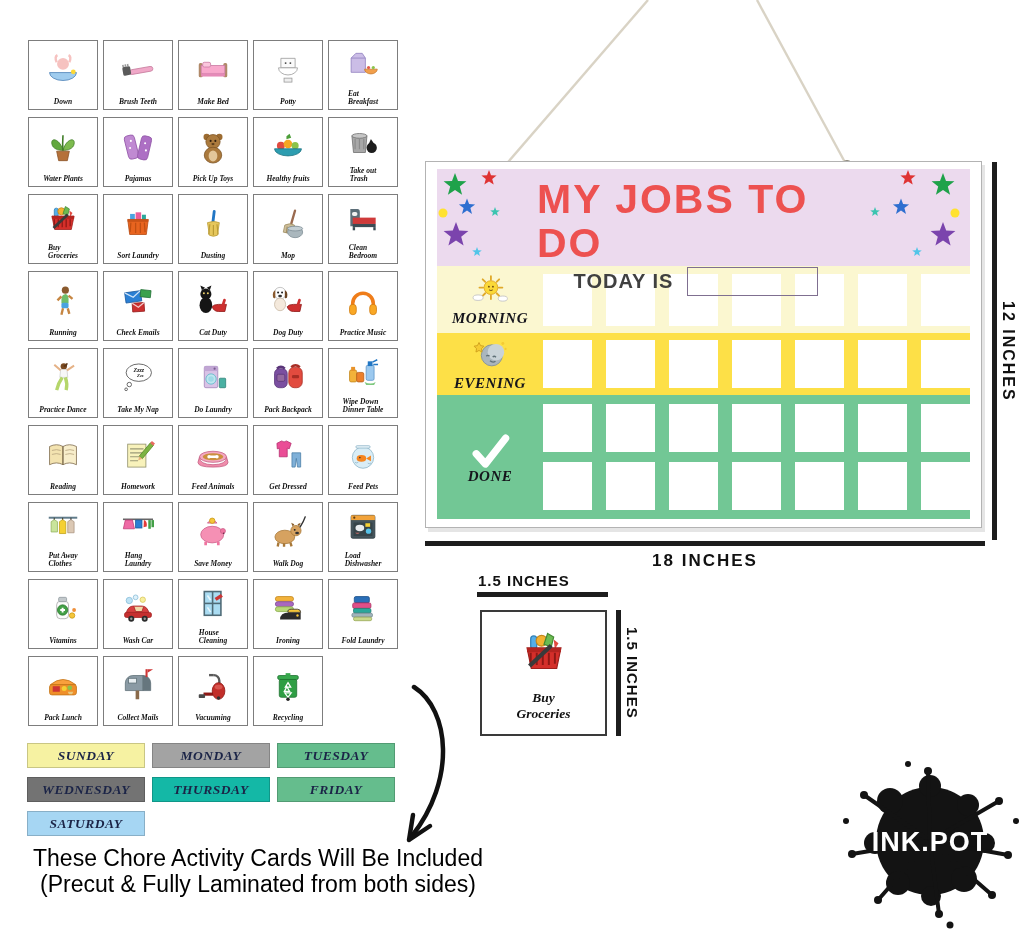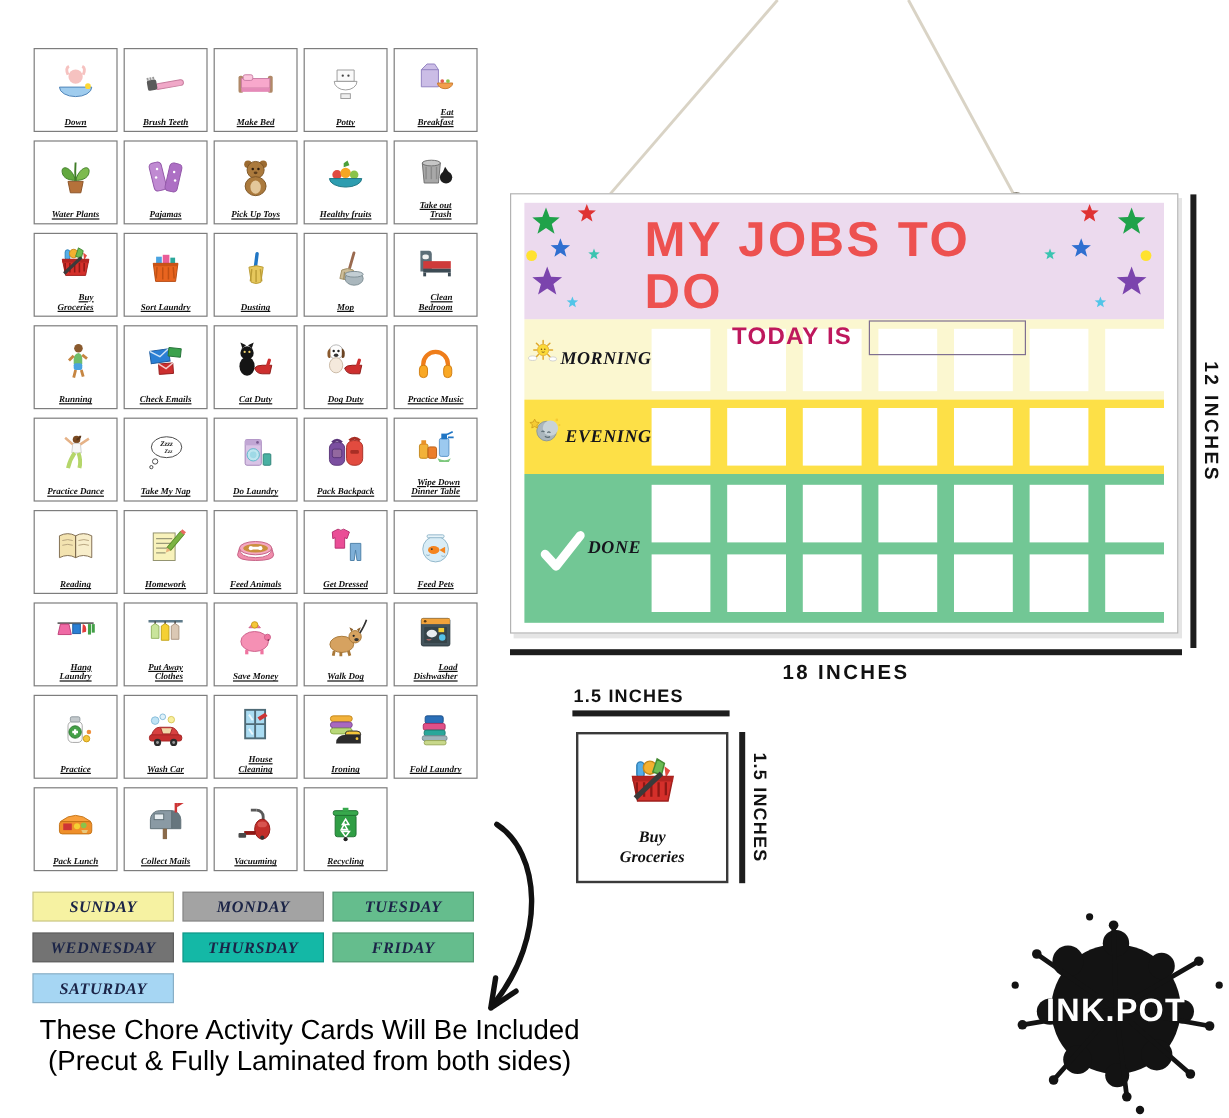--- a/index.html
+++ b/index.html
@@ -6,46 +6,46 @@
   #stage{position:relative;width:1024px;height:932px;background:#fff;overflow:hidden;
          font-family:"Liberation Sans",sans-serif;}
   
   #cards-grid{position:absolute;left:28px;top:40px;width:370px;
               display:grid;grid-template-columns:repeat(5,70px);grid-auto-rows:70px;gap:7px 5px;}
   .chore-card{background:#fff;border:1px solid #7d7d7d;box-sizing:border-box;
               display:flex;flex-direction:column;align-items:center;justify-content:flex-end;
               padding:2px 1px;}
   .chore-card svg{width:42px;height:38px;margin:auto;}
   .chore-lbl{font:italic bold 7.5px/1.15 "Liberation Serif",serif;color:#101010;
-             text-align:right;white-space:pre-line;text-decoration:underline;}
+             text-align:left;white-space:pre-line;}
   
   #day-grid{position:absolute;left:27px;top:743px;
             display:grid;grid-template-columns:repeat(3,118px);grid-auto-rows:25px;gap:9px 7px;}
   .day-card{display:flex;align-items:center;justify-content:center;
             font:italic bold 13.5px "Liberation Serif",serif;color:#1b2447;
             border:1px solid rgba(0,0,0,.18);letter-spacing:.5px;}
   
   #note{position:absolute;left:12px;top:845px;width:492px;text-align:center;
         font:400 23px/26px "Liberation Sans",sans-serif;color:#000;}
   #arrow-svg{position:absolute;left:388px;top:680px;width:90px;height:175px;}
   
   #board{position:absolute;left:425px;top:161px;width:557px;height:367px;background:#fff;
          border:1px solid #b3b3b3;box-sizing:border-box;box-shadow:3px 4px 0 rgba(0,0,0,.10);}
   #board-inner{position:absolute;left:11px;top:7px;width:533px;height:350px;}
   #board-header{position:relative;height:97px;display:flex;}
   .stars-box{flex:0 0 auto;position:relative;}
   .stars-box svg{position:absolute;left:0;top:0;}
-  #header-center{flex:1;display:flex;flex-direction:column;align-items:flex-end;}
+  #header-center{flex:1;display:flex;flex-direction:column;align-items:center;}
   #board-title{margin-top:8px;font:bold 41px/44px "Liberation Sans",sans-serif;
                letter-spacing:2px;}
   #today-row{margin-top:2px;display:flex;align-items:center;gap:14px;}
   #today-label{font:bold 20px "Liberation Sans",sans-serif;letter-spacing:1px;}
   #today-box{width:131px;height:29px;border:1px solid #7f6f90;box-sizing:border-box;}
   .board-row{display:flex;}
-  .row-label-col{width:106px;display:flex;flex-direction:row;align-items:center;justify-content:center;}
+  .row-label-col{width:106px;display:flex;flex-direction:column;align-items:center;justify-content:center;}
   .row-label{font:italic bold 15px "Liberation Serif",serif;color:#15151c;letter-spacing:.5px;}
   .row-icon{width:44px;height:38px;}
   .squares{flex:1;display:flex;flex-direction:column;justify-content:center;gap:10px;}
   .sq-line{display:flex;gap:14px;}
   .square{width:49px;background:#fff;}
   
   .dim-line{position:absolute;background:#1d1d1d;}
   .dim-text{position:absolute;font:bold 16px "Liberation Sans",sans-serif;
             letter-spacing:2px;color:#111;}
   .vtext{writing-mode:vertical-rl;display:flex;align-items:center;justify-content:center;}
@@ -390,40 +390,40 @@
           <rect x="15" y="11" width="18" height="3" rx="1.5" fill="#e8f4f9" stroke="#8fb5c9"></rect>
           <ellipse cx="22" cy="27" rx="6" ry="4.2" fill="#f5851f"></ellipse>
           <path d="M28 27 l6 -3.5 v7z" fill="#f5851f"></path>
           <circle cx="20" cy="26" r="1" fill="#333"></circle>
           <path d="M14 32 q2 1.5 4 0 M30 33 q2 1.5 4 0" stroke="#8fb5c9" fill="none"></path>
         </svg>
         <div class="chore-lbl">Feed Pets</div>
       </div>
       <div class="chore-card">
         <svg viewBox="0 0 48 48">
+          <line x1="6" y1="11" x2="42" y2="11" stroke="#5f7b8a" stroke-width="2.5"></line>
+          <path d="M13 11 v3 M23.5 11 v3 M34 11 v3" stroke="#444" stroke-width="1.5"></path>
+          <path d="M9 16 l4 -2.5 l4 2.5 v13 h-8z" fill="#c9e49b" stroke="#94b35f"></path>
+          <path d="M19.5 16 l4 -2.5 l4 2.5 v15 h-8z" fill="#f5d033" stroke="#c2a317"></path>
+          <path d="M30 16 l4 -2.5 l4 2.5 v14 h-8z" fill="#dbc8b4" stroke="#ab9682"></path>
+        </svg>
+        <div class="chore-lbl">Put Away
+Clothes</div>
+      </div>
+      <div class="chore-card">
+        <svg viewBox="0 0 48 48">
           <line x1="5" y1="13" x2="43" y2="13" stroke="#666" stroke-width="2"></line>
           <path d="M8 14 h9 l2.5 11 h-14z" fill="#ef6aa5" stroke="#c04078"></path>
           <rect x="21" y="14" width="8" height="10" fill="#2a7fd4" stroke="#1b5a9e"></rect>
           <path d="M31.5 14 q4.5 1.5 3.5 8 l-4 1z" fill="#e23b3b"></path>
           <rect x="37" y="14" width="3.2" height="11" fill="#43a047"></rect>
           <rect x="41" y="14" width="3.2" height="9" fill="#43a047"></rect>
         </svg>
         <div class="chore-lbl">Hang
 Laundry</div>
-      </div>
-      <div class="chore-card">
-        <svg viewBox="0 0 48 48">
-          <line x1="6" y1="11" x2="42" y2="11" stroke="#5f7b8a" stroke-width="2.5"></line>
-          <path d="M13 11 v3 M23.5 11 v3 M34 11 v3" stroke="#444" stroke-width="1.5"></path>
-          <path d="M9 16 l4 -2.5 l4 2.5 v13 h-8z" fill="#c9e49b" stroke="#94b35f"></path>
-          <path d="M19.5 16 l4 -2.5 l4 2.5 v15 h-8z" fill="#f5d033" stroke="#c2a317"></path>
-          <path d="M30 16 l4 -2.5 l4 2.5 v14 h-8z" fill="#dbc8b4" stroke="#ab9682"></path>
-        </svg>
-        <div class="chore-lbl">Put Away
-Clothes</div>
       </div>
       <div class="chore-card">
         <svg viewBox="0 0 48 48">
           <ellipse cx="23" cy="26" rx="14.5" ry="10.5" fill="#f590b4" stroke="#cc608a"></ellipse>
           <circle cx="36.5" cy="21.5" r="3.2" fill="#ef74a0" stroke="#cc608a"></circle>
           <circle cx="37.5" cy="24.5" r="1" fill="#7a2c4e"></circle>
           <path d="M17 11.5 a7 7 0 0 1 12 0z" fill="#f590b4" stroke="#cc608a"></path>
           <circle cx="23" cy="8.5" r="3.4" fill="#f5c63a" stroke="#c99a17"></circle>
           <rect x="13" y="35" width="3.4" height="4.5" fill="#ef74a0"></rect>
           <rect x="29" y="35" width="3.4" height="4.5" fill="#ef74a0"></rect>
@@ -459,21 +459,21 @@
       </div>
       <div class="chore-card">
         <svg viewBox="0 0 48 48">
           <rect x="16" y="13" width="15" height="22" rx="4.5" fill="#fcfcfc" stroke="#a8a8a8"></rect>
           <rect x="18.5" y="8" width="10" height="5.5" rx="1.5" fill="#c3c9cc" stroke="#8f999e"></rect>
           <circle cx="23.5" cy="24" r="6.5" fill="#43a047" stroke="#2c7a30"></circle>
           <path d="M20.5 24 h6 M23.5 21 v6" stroke="#fff" stroke-width="2.4"></path>
           <circle cx="35.5" cy="31" r="3.4" fill="#f5c63a" stroke="#c99a17"></circle>
           <circle cx="38" cy="24" r="2.4" fill="#ef8f3a"></circle>
         </svg>
-        <div class="chore-lbl">Practice</div>
+        <div class="chore-lbl">Vitamins</div>
       </div>
       <div class="chore-card">
         <svg viewBox="0 0 48 48">
           <path d="M9 28 q2.5 -9 9 -9 h11 q6.5 0 9 9z" fill="#d84040" stroke="#a32525"></path>
           <path d="M19 20 l2 6 h8 l2 -6" fill="#f0d9a8" stroke="#a32525"></path>
           <rect x="7" y="27" width="34" height="6.5" rx="2.5" fill="#c52f2f" stroke="#a32525"></rect>
           <circle cx="15.5" cy="35" r="3.8" fill="#2b2b2b"></circle>
           <circle cx="32.5" cy="35" r="3.8" fill="#2b2b2b"></circle>
           <circle cx="15.5" cy="35" r="1.5" fill="#9a9a9a"></circle>
           <circle cx="32.5" cy="35" r="1.5" fill="#9a9a9a"></circle>
@@ -600,21 +600,21 @@
               <circle cx="6" cy="44" r="4.5" fill="#ffe230"></circle>
               <polygon points="30.0,29.5 32.1,35.1 38.1,35.4 33.4,39.1 35.0,44.9 30.0,41.6 25.0,44.9 26.6,39.1 21.9,35.4 27.9,35.1" fill="#2f6fd0"></polygon>
               <polygon points="58.0,38.0 59.2,41.3 62.8,41.5 60.0,43.6 60.9,47.0 58.0,45.1 55.1,47.0 56.0,43.6 53.2,41.5 56.8,41.3" fill="#3bc4b0"></polygon>
               <polygon points="19.0,53.0 22.2,61.6 31.4,62.0 24.2,67.7 26.6,76.5 19.0,71.5 11.4,76.5 13.8,67.7 6.6,62.0 15.8,61.6" fill="#7b44ad"></polygon>
               <polygon points="40.0,78.0 41.2,81.3 44.8,81.5 42.0,83.6 42.9,87.0 40.0,85.1 37.1,87.0 38.0,83.6 35.2,81.5 38.8,81.3" fill="#52c5e8"></polygon>
             </svg>
         </div>
         <div id="header-center">
           <div id="board-title" style="color: rgb(237, 81, 80);">MY JOBS TO DO</div>
           <div id="today-row">
-            <span id="today-label" style="color: #be185d;">TODAY IS</span>
+            <span id="today-label" style="color: #404040;">TODAY IS</span>
             <span id="today-box"></span>
           </div>
         </div>
         <div class="stars-box" style="width:115px">
           <svg id="stars-right" width="115" height="97" viewBox="0 0 115 97">
               <polygon points="53.0,1.0 55.0,6.3 60.6,6.5 56.2,10.0 57.7,15.5 53.0,12.4 48.3,15.5 49.8,10.0 45.4,6.5 51.0,6.3" fill="#df3333"></polygon>
               <polygon points="88.0,4.0 91.0,11.9 99.4,12.3 92.8,17.6 95.1,25.7 88.0,21.0 80.9,25.7 83.2,17.6 76.6,12.3 85.0,11.9" fill="#1fa24a"></polygon>
               <polygon points="46.0,29.5 48.1,35.1 54.1,35.4 49.4,39.1 51.0,44.9 46.0,41.6 41.0,44.9 42.6,39.1 37.9,35.4 43.9,35.1" fill="#2f6fd0"></polygon>
               <polygon points="20.0,38.0 21.2,41.3 24.8,41.5 22.0,43.6 22.9,47.0 20.0,45.1 17.1,47.0 18.0,43.6 15.2,41.5 18.8,41.3" fill="#3bc4b0"></polygon>
               <circle cx="100" cy="44" r="4.5" fill="#ffe230"></circle>

